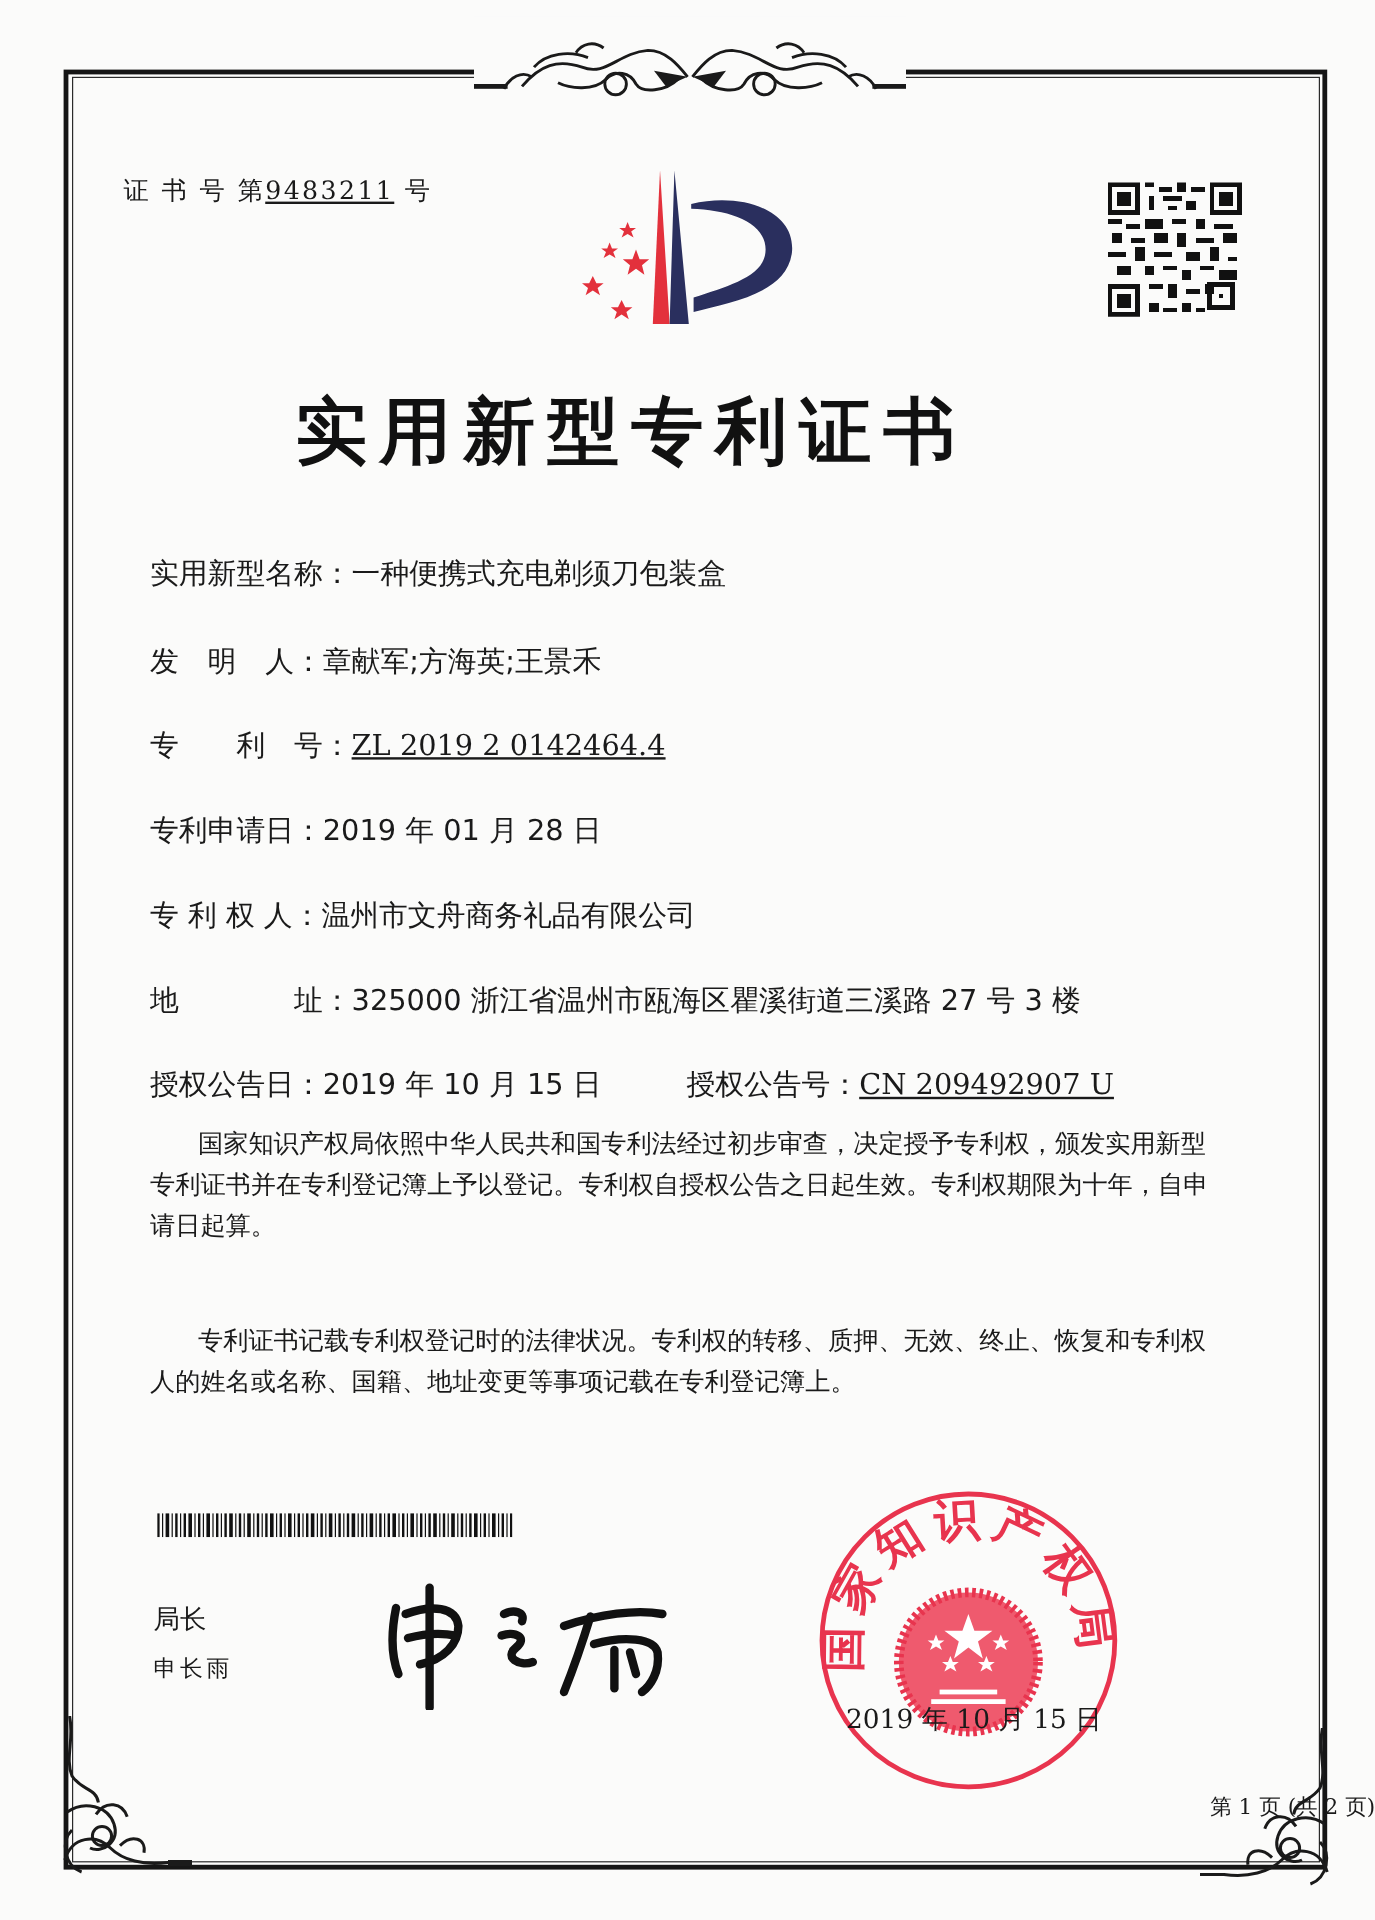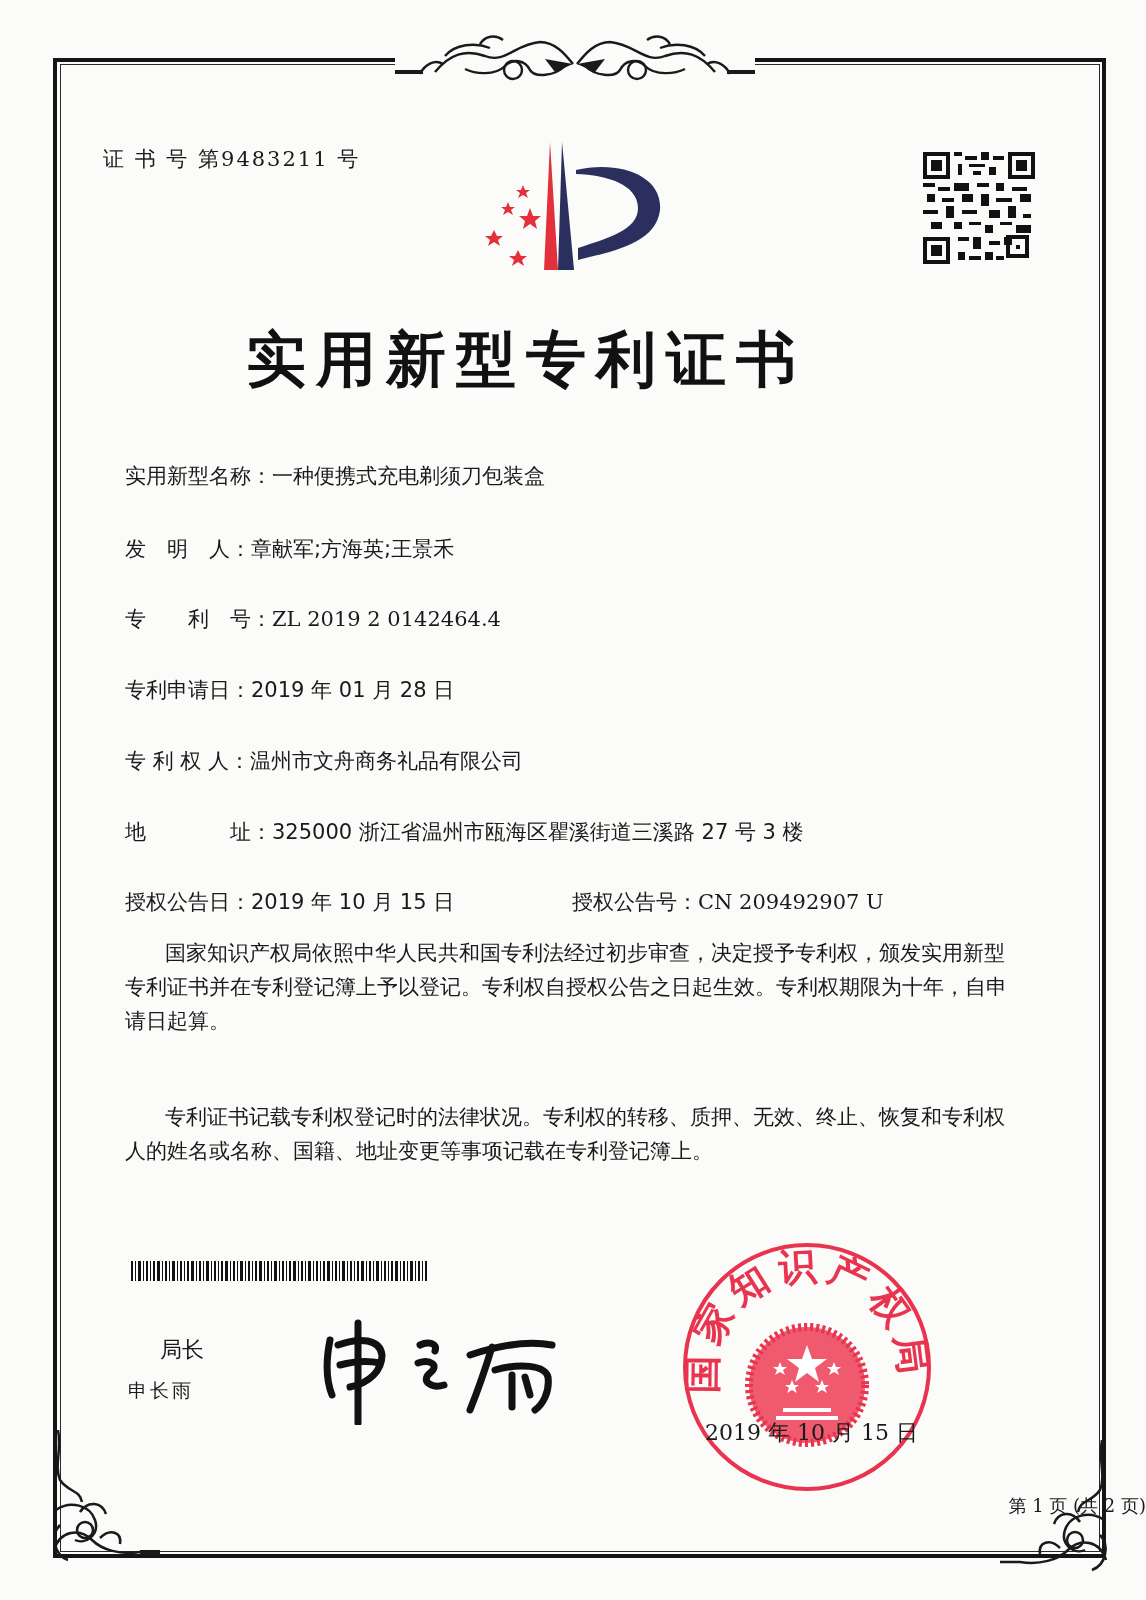--- a/index.html
+++ b/index.html
@@ -32,35 +32,35 @@
   .logo { position:absolute; left:478px; top:140px; width:190px; height:145px; }
   .qr { position:absolute; left:920px; top:152px; width:118px; height:112px; }
 
   .title {
     position:absolute; left:0; top:320px; width:1052px; text-align:center;
     font-family:"DejaVu Serif", "Liberation Serif", serif;
     font-size:60px; letter-spacing:10px; font-weight:bold; color:#111;
   }
 
   .field {
-    position:absolute; left:125px; font-size:21px; white-space:nowrap;
+    position:absolute; left:125px; font-size:24px; white-space:nowrap;
   }
   .field .label { display:inline-block; }
   .field .value { display:inline-block; }
-  .mono { font-family:"DejaVu Serif", "Liberation Serif", serif; }
+  .mono { font-family:"DejaVu Serif", "Liberation Serif", serif;text-decoration:underline; }
 
   .para {
     position:absolute; left:125px; width:900px; font-size:21px; line-height:34px;
     font-family:"DejaVu Serif", "Liberation Serif", serif;
   }
   .para .indent { display:inline-block; width:40px; }
 
   .barcode { position:absolute; left:131px; top:1261px; width:296px; height:20px; }
 
-  .director-title { position:absolute; left:128px; top:1335px; font-size:22px;margin-left:32px; }
+  .director-title { position:absolute; left:128px; top:1335px; font-size:22px; }
   .director-name  { position:absolute; left:128px; top:1378px; font-size:19px; letter-spacing:3px; }
   .signature { position:absolute; left:320px; top:1315px; width:250px; height:110px; }
 
   .seal { position:absolute; left:680px; top:1240px; width:255px; height:255px; }
   .seal-date {
     position:absolute; left:705px; top:1418px; font-size:22px; color:#1a1a1a;
     font-family:"DejaVu Serif", serif;
   }
 
   .footer {

